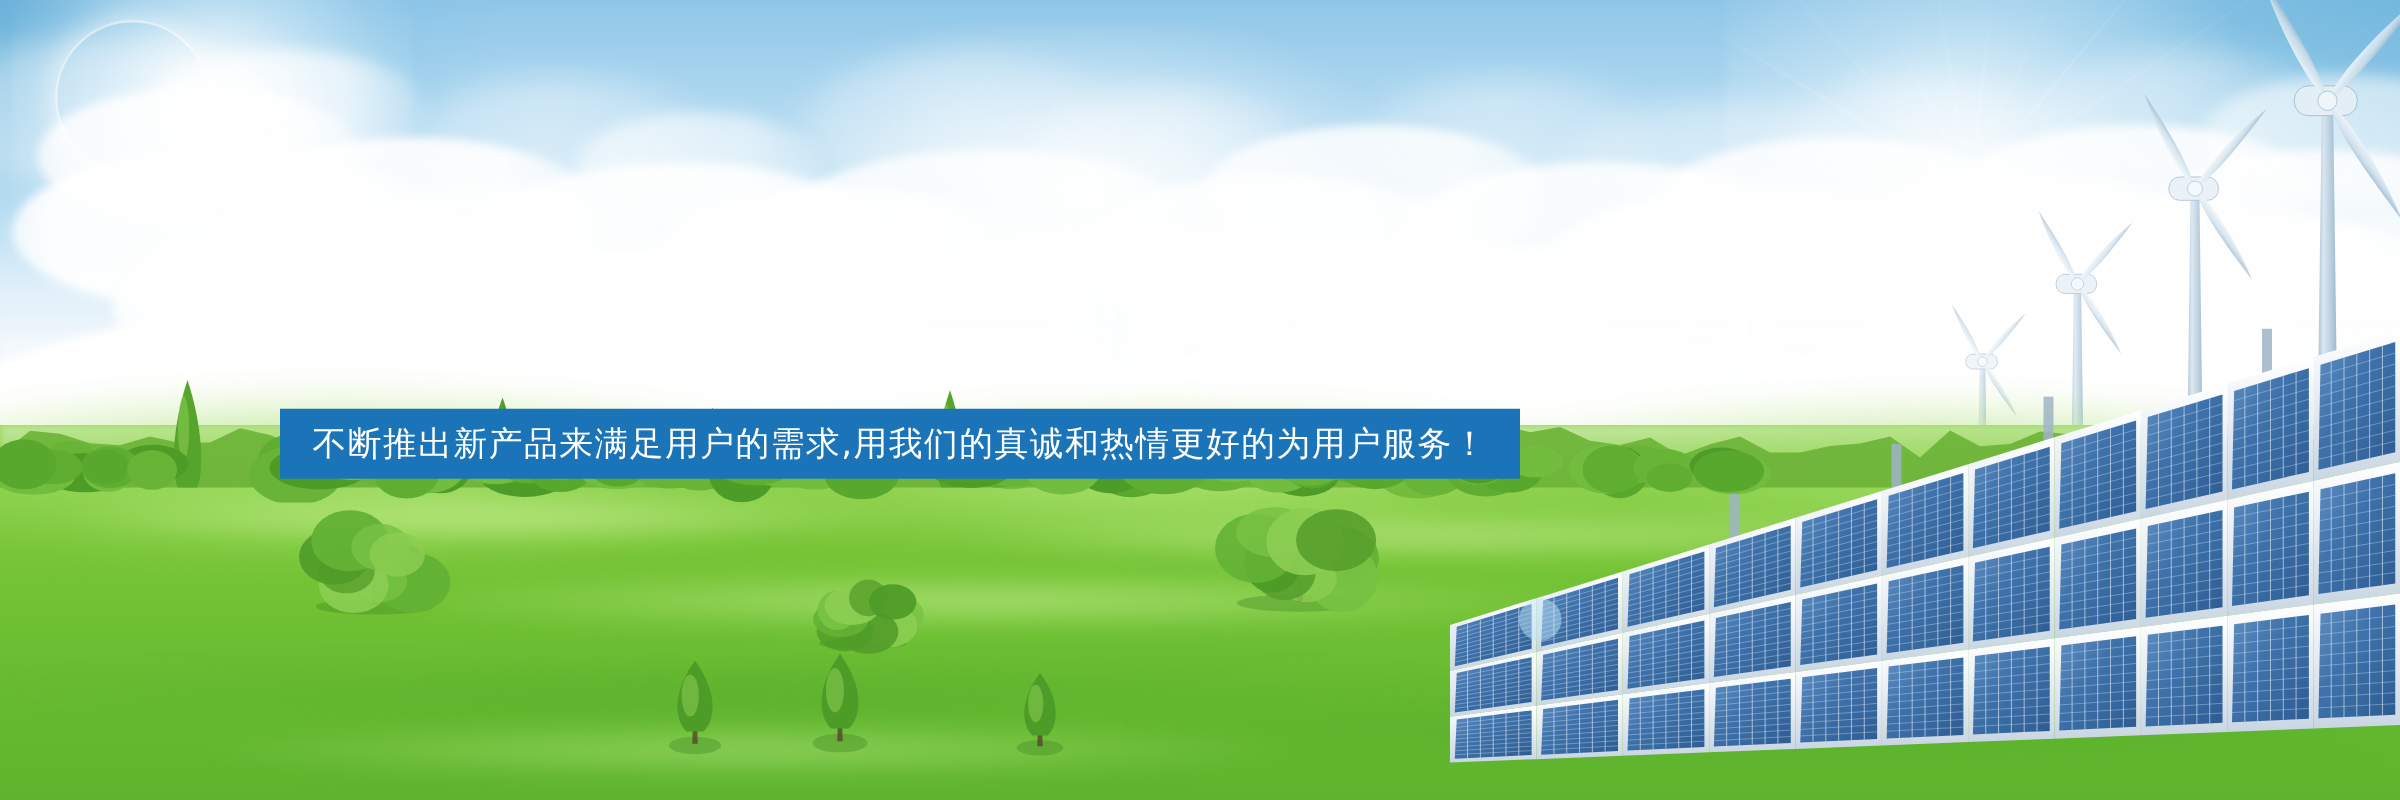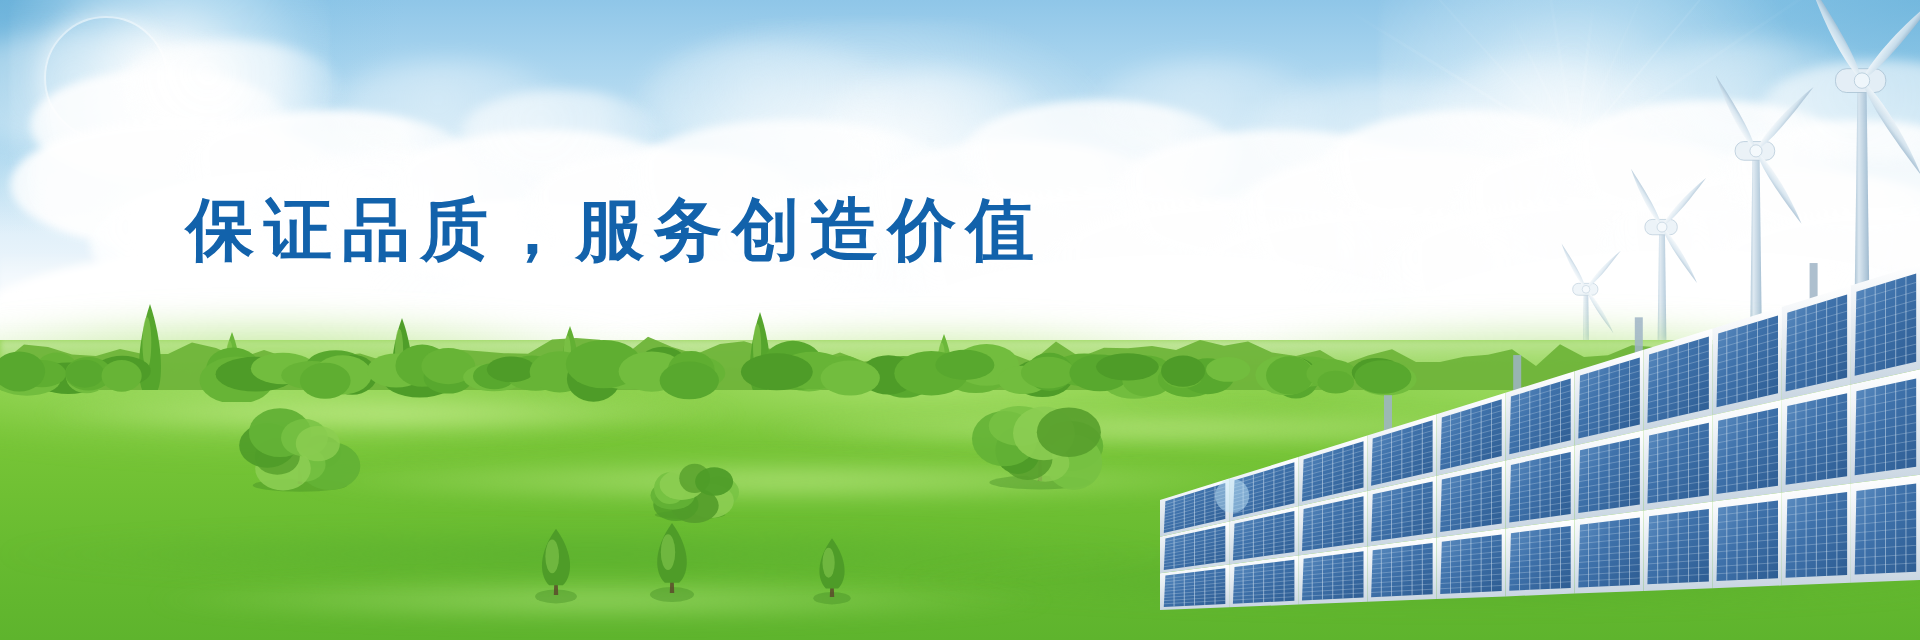--- a/index.html
+++ b/index.html
@@ -1114,16 +1114,18 @@
           <line x1="694.709090909091" y1="282.8601515151515" x2="756.2" y2="277.655" stroke="#cfe0ef" stroke-width="0.55" opacity=".55"></line>
           <line x1="694.709090909091" y1="291.2126278787879" x2="756.2" y2="286.47416" stroke="#cfe0ef" stroke-width="0.55" opacity=".55"></line>
           <line x1="694.709090909091" y1="299.56510424242424" x2="756.2" y2="295.29332" stroke="#cfe0ef" stroke-width="0.55" opacity=".55"></line>
           <line x1="694.709090909091" y1="307.9175806060606" x2="756.2" y2="304.11248" stroke="#cfe0ef" stroke-width="0.55" opacity=".55"></line>
           <line x1="694.709090909091" y1="316.27005696969695" x2="756.2" y2="312.93163999999996" stroke="#cfe0ef" stroke-width="0.55" opacity=".55"></line>
         </g>
         <circle cx="72.2" cy="245.7198" r="17" fill="#bfe4f7" opacity=".5"></circle>
       </svg>
   </div>
 
-  <div class="headline">保证品质，服务创造价值</div>
-
+
+  <div class="subbar">
+    <span class="subbar-text">不断推出新产品来满足用户的需求,用我们的真诚和热情更好的为用户服务！</span>
+  </div>
 
 </div>
 
 </body></html>

